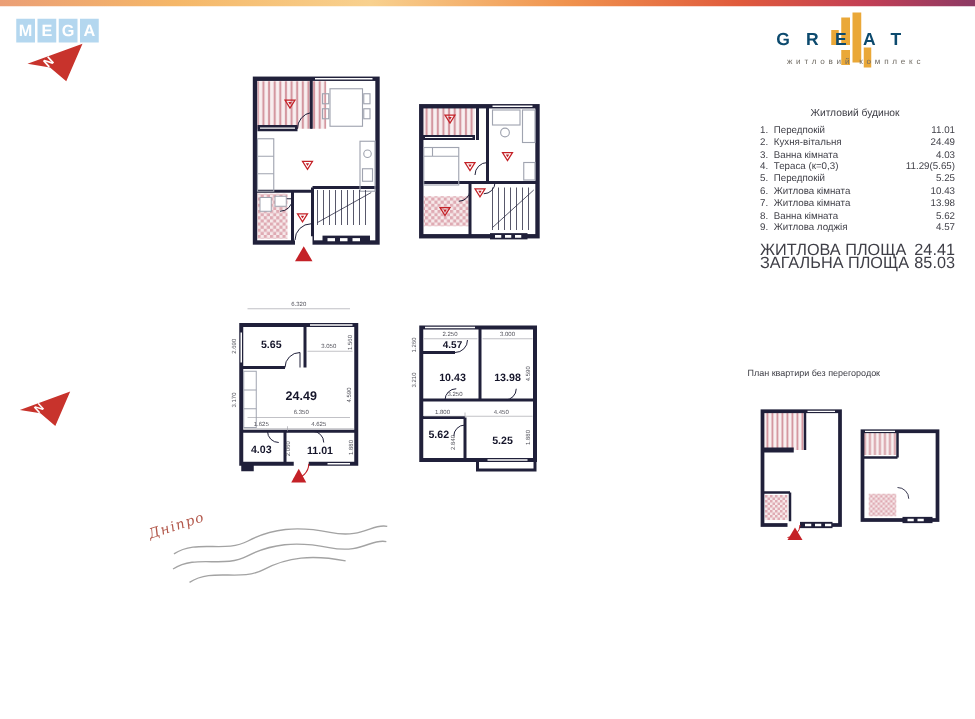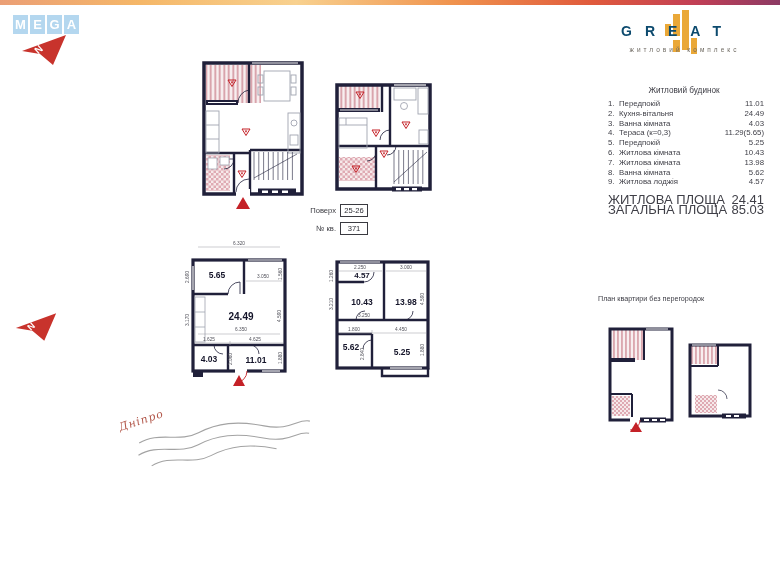--- a/index.html
+++ b/index.html
@@ -141,30 +141,20 @@
           <span class="rl-tname">ЖИТЛОВА ПЛОЩА</span>
           <span class="rl-val">24.41</span>
         </div>
       <div class="rl-trow">
           <span class="rl-tname">ЗАГАЛЬНА ПЛОЩА</span>
           <span class="rl-val">85.03</span>
         </div>
     </div>
   </div>
 
-  <div class="meta">
-    <div class="meta-row">
-      <span class="meta-label">Поверх</span>
-      <span class="meta-box">25-26</span>
-    </div>
-    <div class="meta-row">
-      <span class="meta-label">№ кв.</span>
-      <span class="meta-box">371</span>
-    </div>
-  </div>
 
   <div class="plan planA">
     <svg width="128" height="158" viewBox="0 0 128 158">
       <defs>
         <pattern id="stA" width="4.5" height="8" patternUnits="userSpaceOnUse">
           <rect width="4.5" height="8" fill="#f8eff0"></rect>
             <rect x="1.4" width="1.7" height="8" fill="#d497a0"></rect>
         </pattern>
         <pattern id="tlA" width="5" height="5" patternUnits="userSpaceOnUse">
           <rect width="5" height="5" fill="#f6e9ea"></rect>

